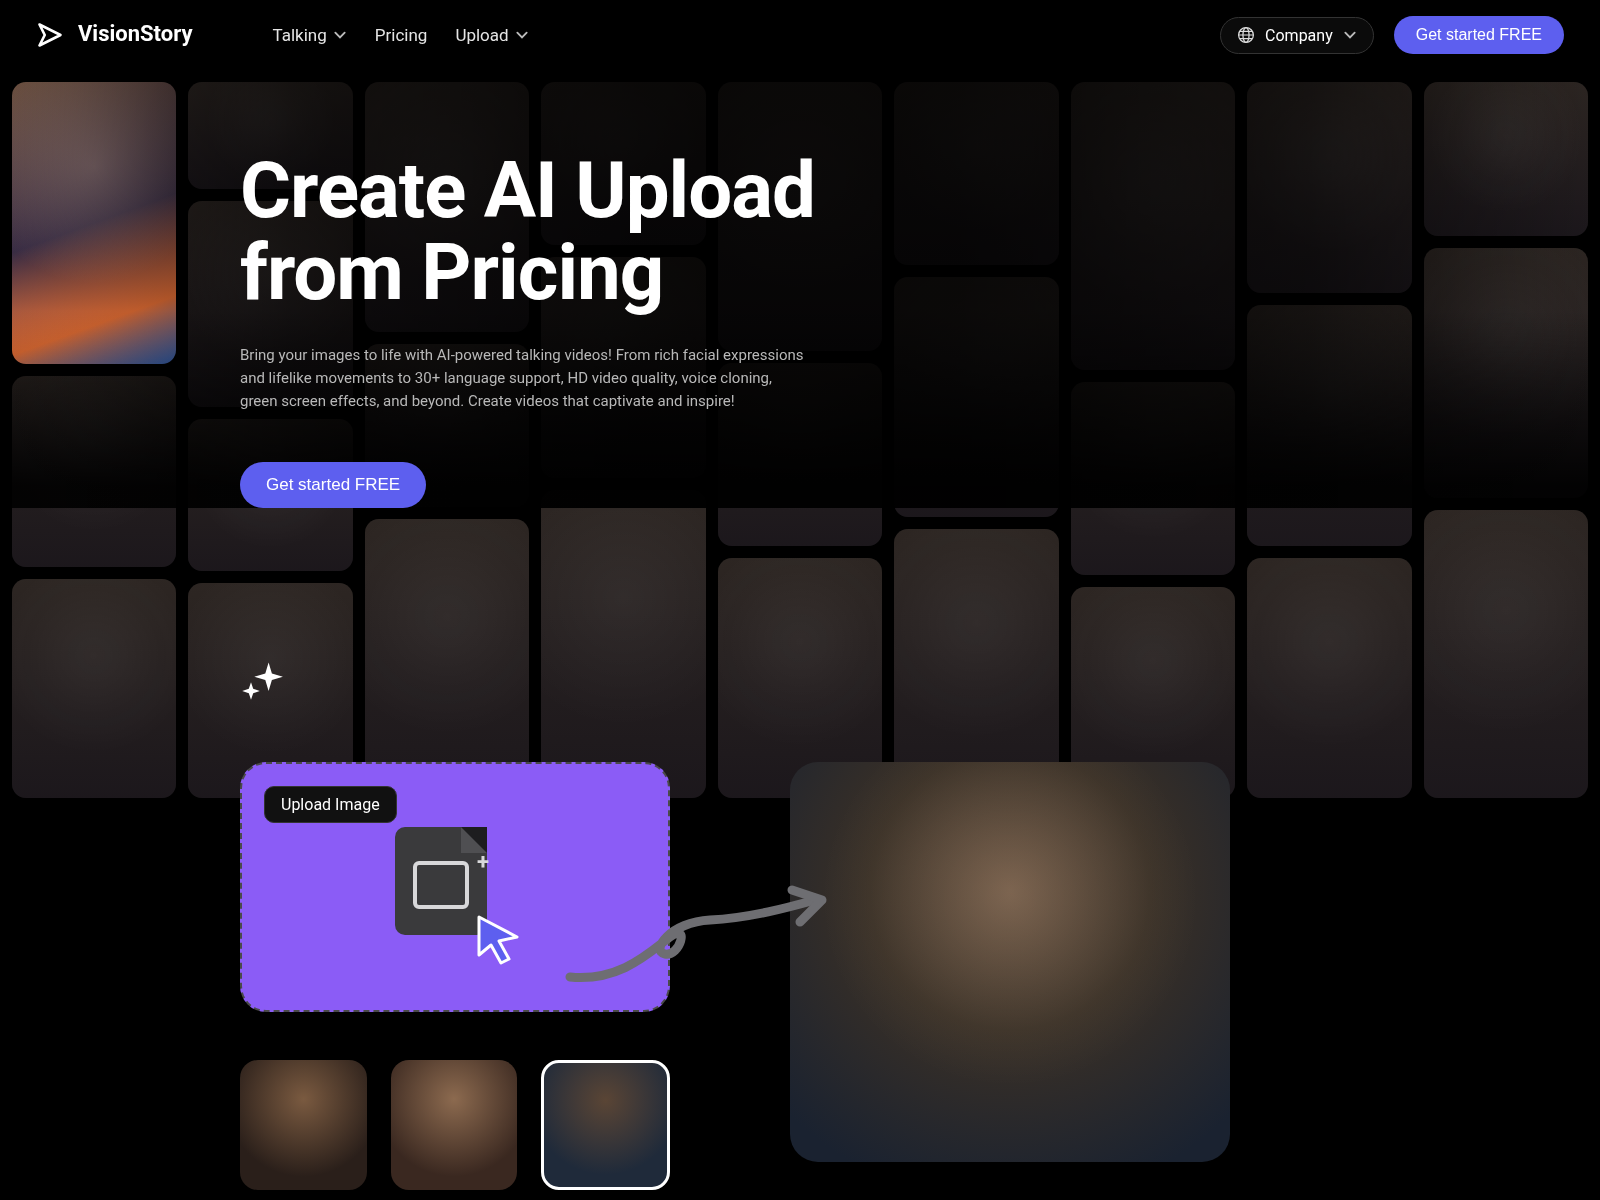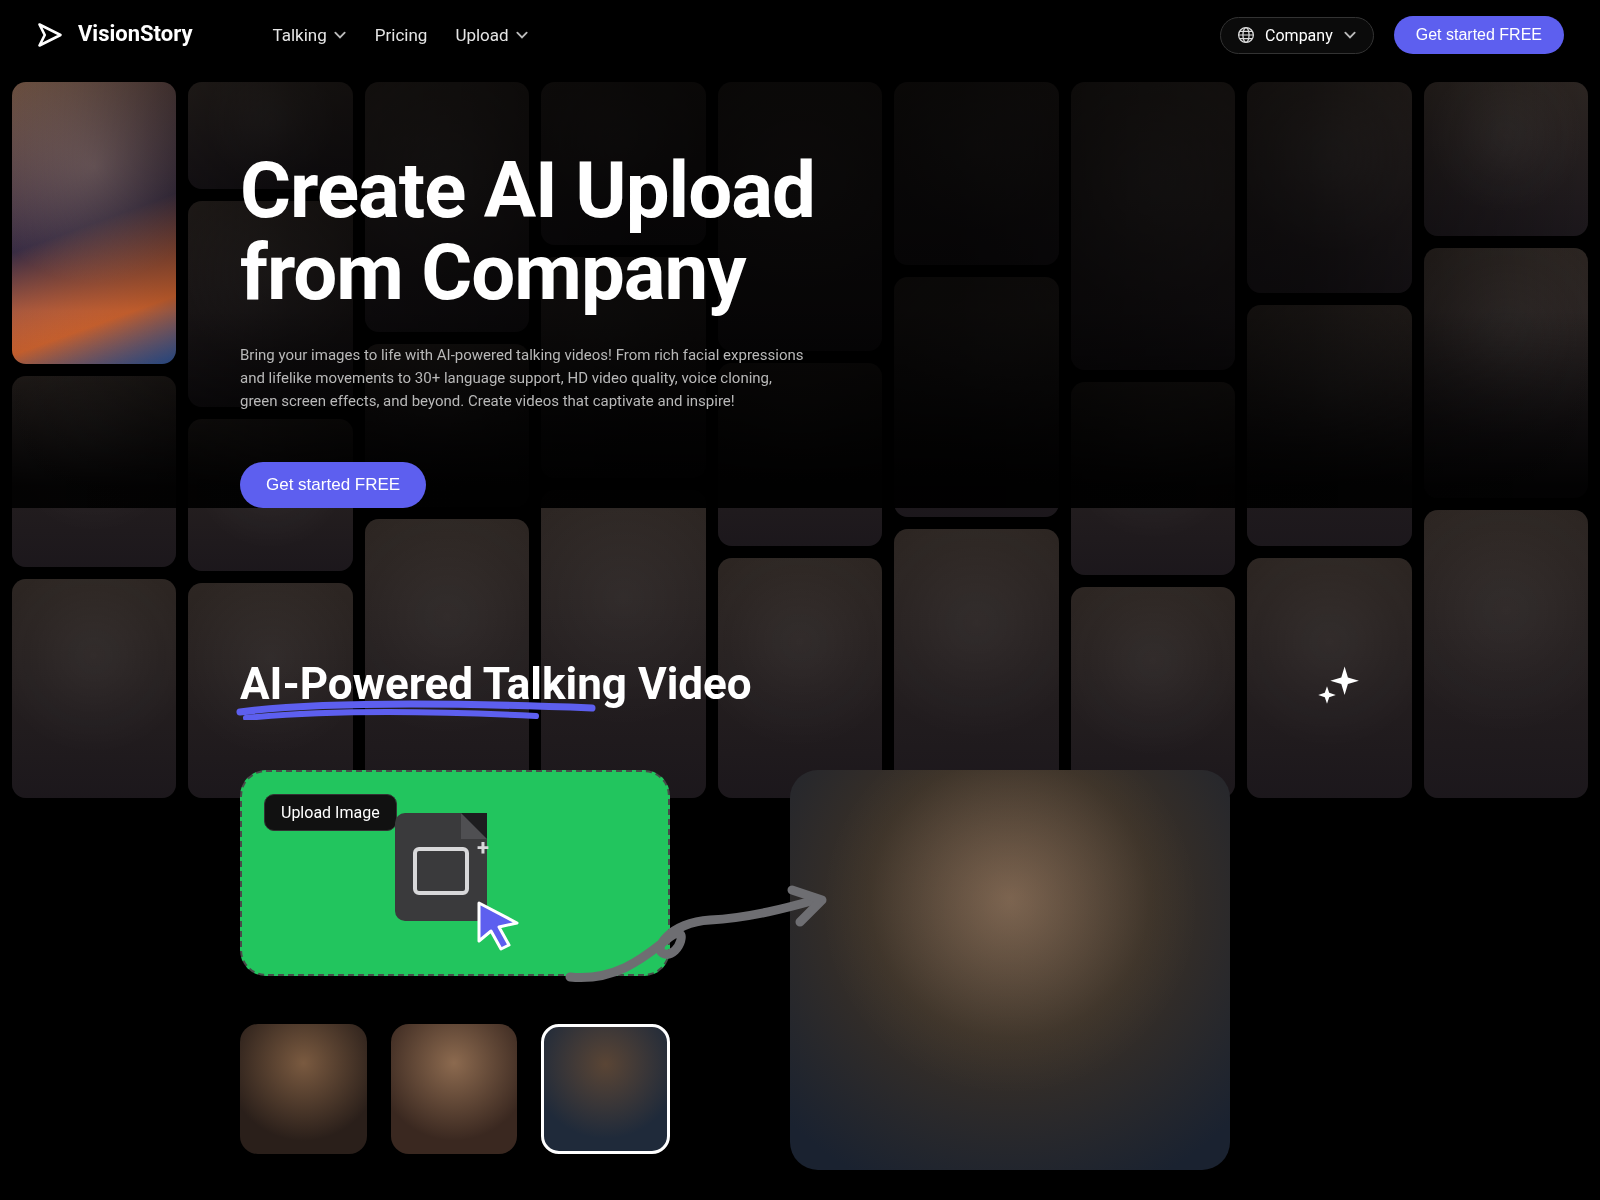--- a/index.html
+++ b/index.html
@@ -173,24 +173,24 @@
     display: flex;
     gap: 120px;
   }
   .s2-left {
     width: 430px;
     display: flex;
     flex-direction: column;
   }
   .upload-box {
     position: relative;
-    height: 206px;
+    height: 250px;
     border: 2px dashed #4a4a4a;
     border-radius: 26px;
-    background: #22c55e;
+    background: #8b5cf6;
     display: flex;
     align-items: center;
     justify-content: center;
   }
   .upload-pill {
     position: absolute;
     top: 22px; left: 22px;
     background: #111;
     border: 1px solid #333;
     border-radius: 10px;
@@ -365,36 +365,29 @@
         <div class="mtile" style="height:160px"></div>
         <div class="mtile" style="height:260px"></div>
         <div class="mtile" style="height:300px"></div>
       </div>
   </div>
   <div class="mosaic-fade"></div>
 
   <div class="hero-content">
     <h1 class="hero-title">
       <span>Create AI Upload</span><br>
-      <span>from Company</span>
+      <span>from Pricing</span>
     </h1>
     <p class="hero-sub">Bring your images to life with AI-powered talking videos! From rich facial expressions and lifelike movements to 30+ language support, HD video quality, voice cloning, green screen effects, and beyond. Create videos that captivate and inspire!</p>
     <button class="hero-cta">Get started FREE</button>
   </div>
 </div>
 
 <div class="section2">
   <div class="s2-header">
-    <h2 class="s2-title">
-      <span>AI-Powered Talking Video</span>
-      <svg class="underline" viewBox="0 0 360 22">
-        <path d="M4 14 C 80 4, 200 4, 356 10" stroke="#5d5fef" stroke-width="7" fill="none" stroke-linecap="round"></path>
-        <path d="M10 20 C 90 12, 180 12, 300 18" stroke="#5d5fef" stroke-width="6" fill="none" stroke-linecap="round"></path>
-      </svg>
-    </h2>
     <svg class="sparkle" viewBox="0 0 40 40">
       <path d="M26 4 L29 14 L39 17 L29 20 L26 30 L23 20 L13 17 L23 14 Z" fill="#fff"></path>
       <path d="M10 22 L12 28 L18 30 L12 32 L10 38 L8 32 L2 30 L8 28 Z" fill="#fff"></path>
     </svg>
   </div>
 
   <div class="s2-body">
     <div class="s2-left">
       <div class="upload-box">
         <div class="upload-pill">Upload Image</div>

